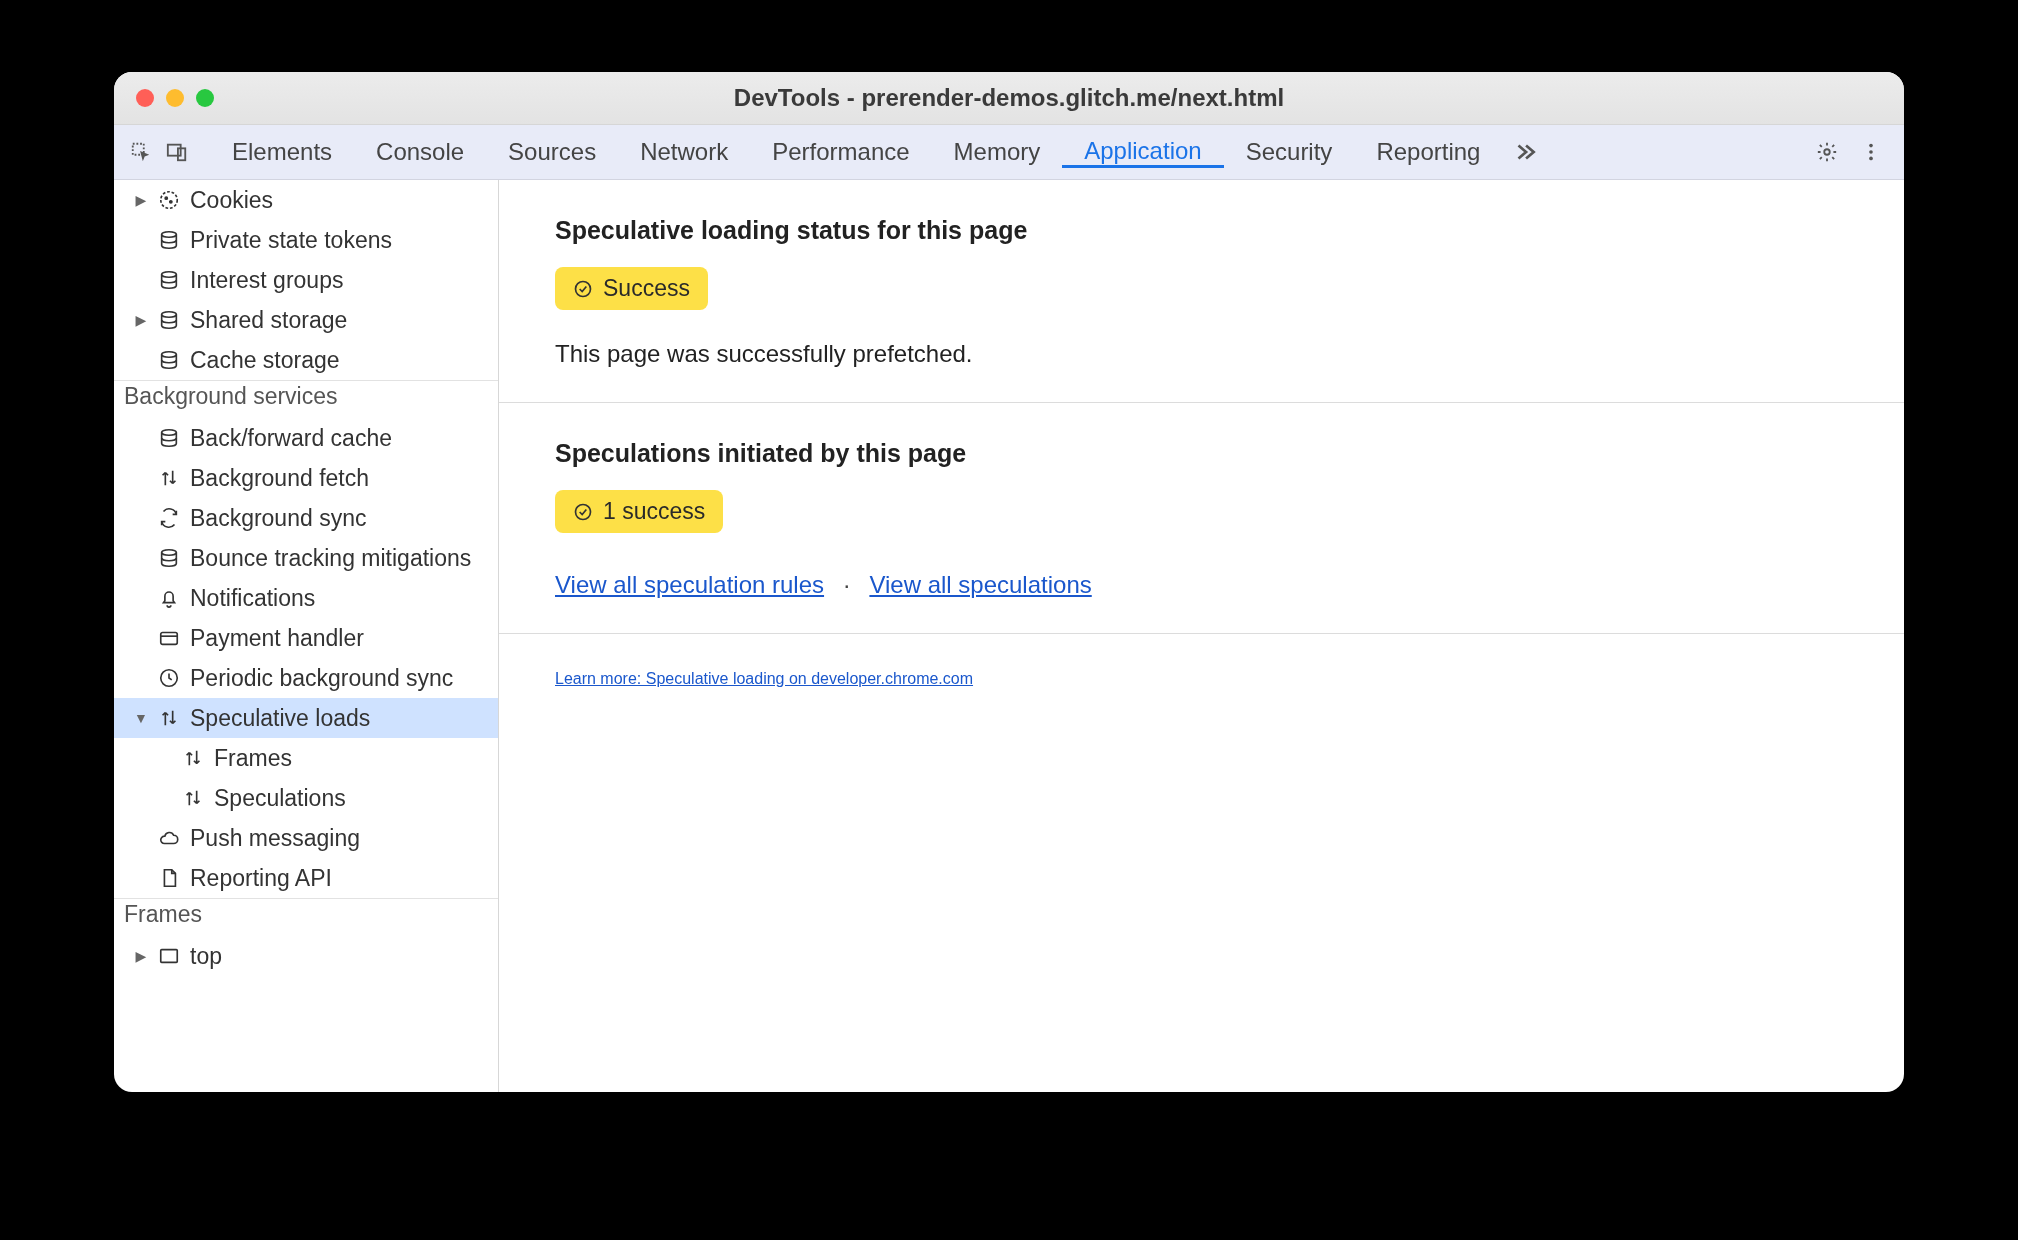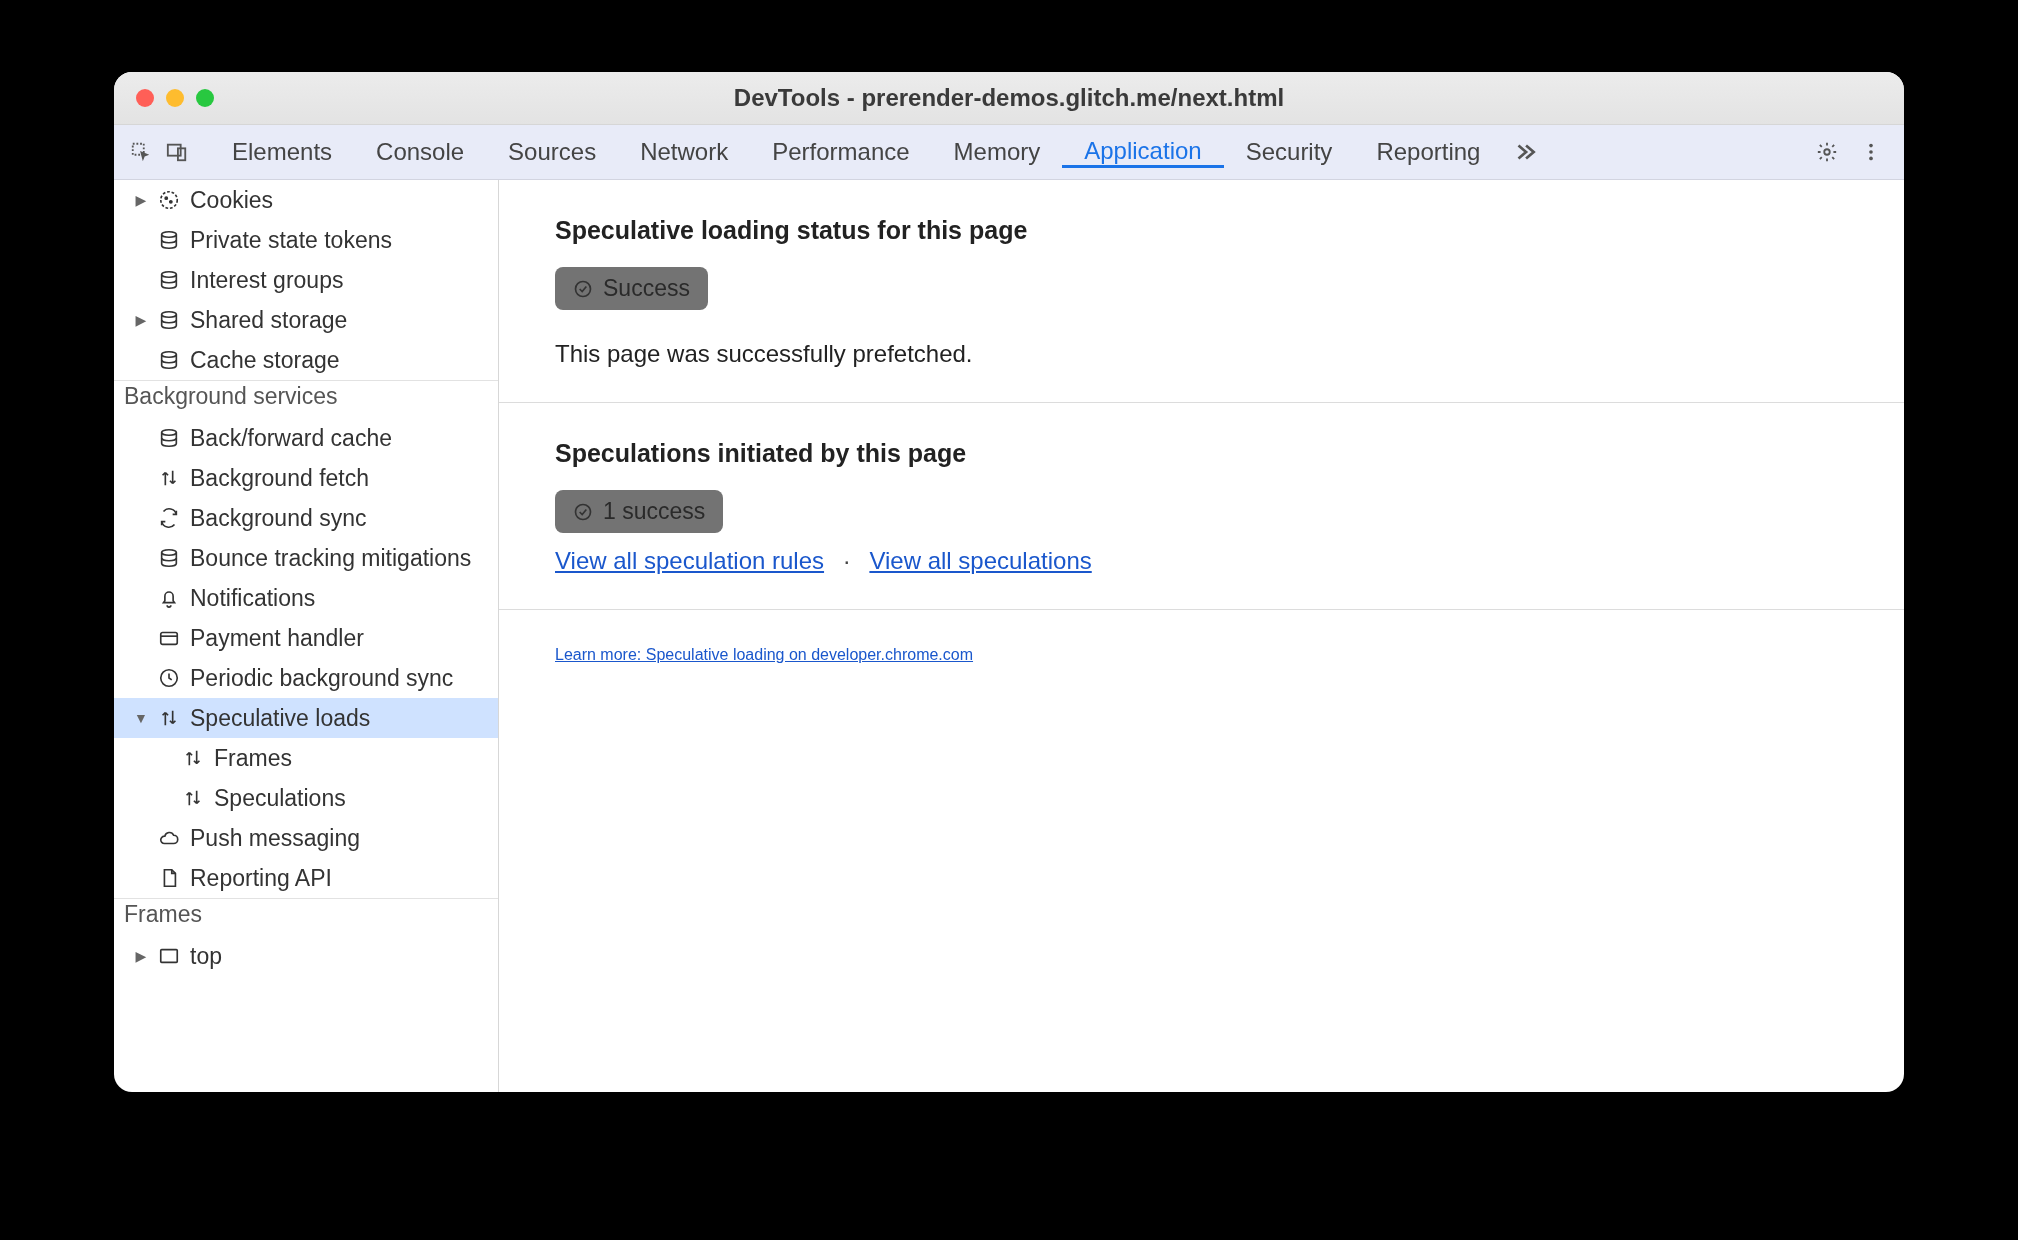--- a/index.html
+++ b/index.html
@@ -89,27 +89,27 @@
   }
   .section {
     padding: 36px 39px 34px 56px;
     border-bottom:1px solid #dcdcdc;
   }
   .section h2 {
     font-size:25px; font-weight:700; color:#222; margin-bottom:22px;
   }
   .badge {
     display:inline-flex; align-items:center; gap:10px;
-    background:#737373; color:#2a2a2a;
+    background:#fde047; color:#2a2a2a;
     padding:8px 18px; border-radius:8px;
     font-size:23px;
   }
   .badge .check-icon { width:20px; height:20px; }
   .desc { margin-top:30px; font-size:24px; color:#222; }
-  .links { margin-top:14px; font-size:24px; }
+  .links { margin-top:38px; font-size:24px; }
   .links a, .learn-link {
     color:#1a57cc; text-decoration:underline; cursor:pointer;
   }
   .link-sep { margin:0 12px; color:#444; }
   .learn-section { padding:36px 56px; }
   svg { display:block; }
 </style>
 </head>
 <body>
 

